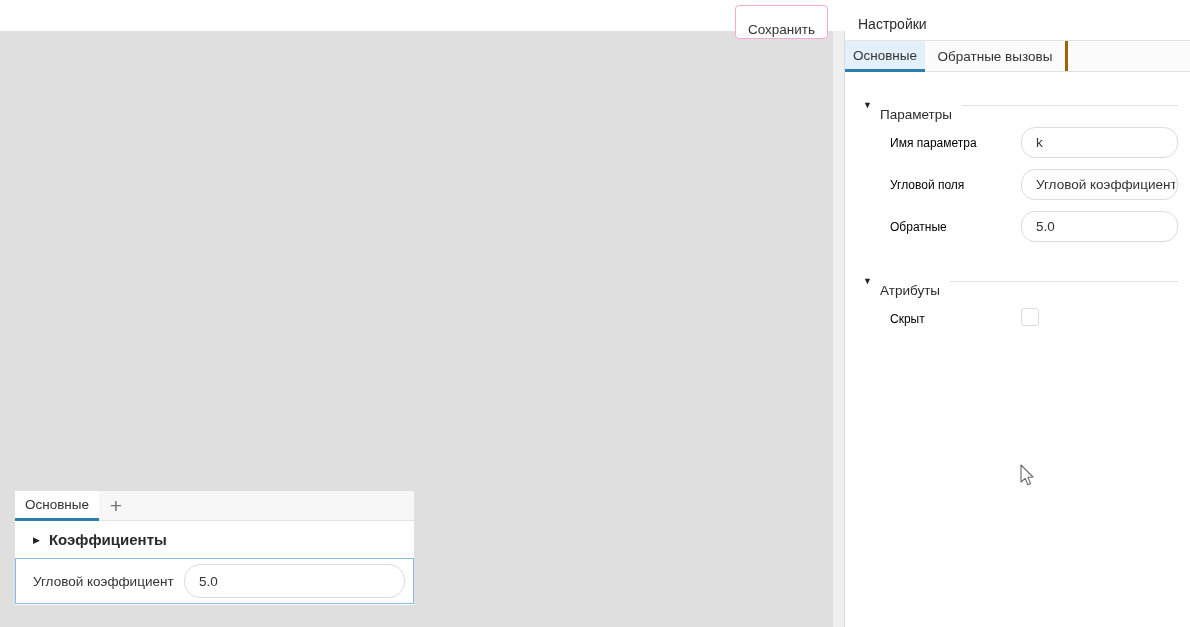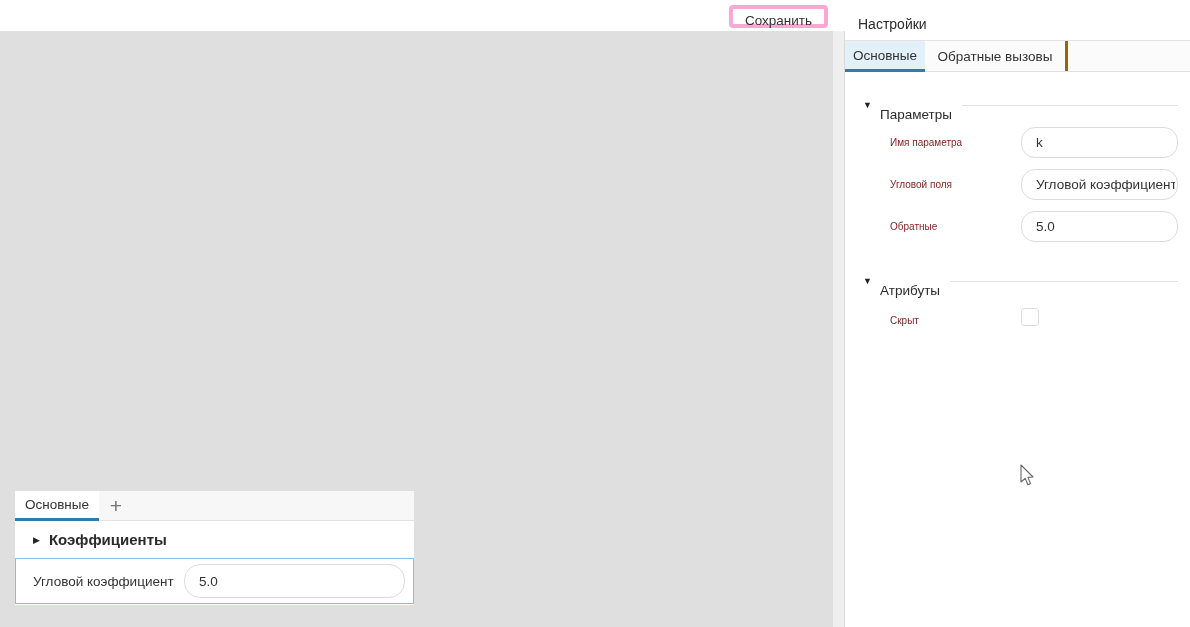--- a/index.html
+++ b/index.html
@@ -3,22 +3,22 @@
 <meta charset="utf-8">
 <style>
   * { margin:0; padding:0; box-sizing:border-box; }
   html,body { width:1190px; height:627px; overflow:hidden; }
   body { font-family:"Liberation Sans", sans-serif; color:#333; font-size:13.5px; }
   .app { position:relative; width:1190px; height:627px; background:#fff; }
 
   
   .canvas-region { position:absolute; left:0; top:0; width:833px; height:627px; background:#dfdfdf; }
   .canvas-topbar { position:absolute; left:0; top:0; width:833px; height:31px; background:#ffffff; }
-  .save-btn { position:absolute; right:5px; top:5px; height:23px; padding:4px 12px;
-              background:#ffffff; border:4px solid #f9a8d4; border-radius:4px;
+  .save-btn { position:absolute; right:5px; top:5px; height:23px; padding:16px 12px;
+              background:#ffffff; border:1px solid #f9a8d4; border-radius:4px;
               font-family:"Liberation Sans", sans-serif; font-size:13.5px; color:#333; cursor:pointer; }
 
   
   .form-panel { position:absolute; left:15px; top:491px; width:399px; height:114px; background:#ffffff; }
   .fp-tabbar { height:30px; background:#f7f7f7; border-bottom:1px solid #e3e3e3; display:flex; align-items:stretch; }
   .fp-tab { width:84px; background:#ffffff; border-bottom:3px solid #2b7fa8; display:flex;
             align-items:center; justify-content:center; font-size:13.5px; color:#333; margin-bottom:-1px; cursor:pointer; }
   .fp-add { width:34px; display:flex; align-items:center; justify-content:center;
             font-size:21px; color:#757575; font-weight:400; cursor:pointer; }
   .fp-section { height:37px; background:#fff; display:flex; align-items:center; padding-left:18px; }
@@ -43,21 +43,21 @@
   .sp-tab.active { width:80px; background:#e1f0f9; border-bottom:3px solid #2b7fa8; margin-bottom:-1px; }
   .sp-tab.inactive { width:143px; background:#fbfbfb; border-right:3px solid #a16207; }
   .sp-content { padding:0 12px 0 18px; }
 
   .sp-section-header { display:flex; align-items:center; height:18px; }
   .sp-section-header .tri { font-size:9px; color:#222; margin-right:8px; width:9px; }
   .sp-section-title { font-size:13.5px; font-weight:500; color:#2b2b2b; white-space:nowrap;margin-top:18px; }
   .sp-divider { flex:1; height:1px; background:#e0e0e0; margin-left:10px; }
 
   .sp-field-row { display:flex; align-items:center; margin-left:27px; height:31px; margin-bottom:11px; }
-  .sp-field-label { width:131px; font-size:10px; color:#7f1d1d; white-space:nowrap; }
+  .sp-field-label { width:131px; font-size:12px; color:#000000; white-space:nowrap; }
   .sp-input { width:157px; height:31px; border:1px solid #dcdcdc; border-radius:14px; padding:0 2px 0 14px;
               font-family:"Liberation Sans", sans-serif; font-size:13.5px; color:#333; outline:none;
               background:#fff; white-space:nowrap; overflow:hidden; }
 
   .sp-check-row { display:flex; align-items:flex-end; margin-left:27px; height:18px; margin-bottom:24px; }
   .cb { width:18px; height:18px; border-radius:3px; border:1px solid #ddd; background:#fff; cursor:pointer;
         display:flex; align-items:center; justify-content:center; }
   .cb.checked { background:#2b80c4; border:1px solid #2b80c4; }
   .cb .check { color:#fff; font-size:13px; font-weight:700; line-height:1; }
 

